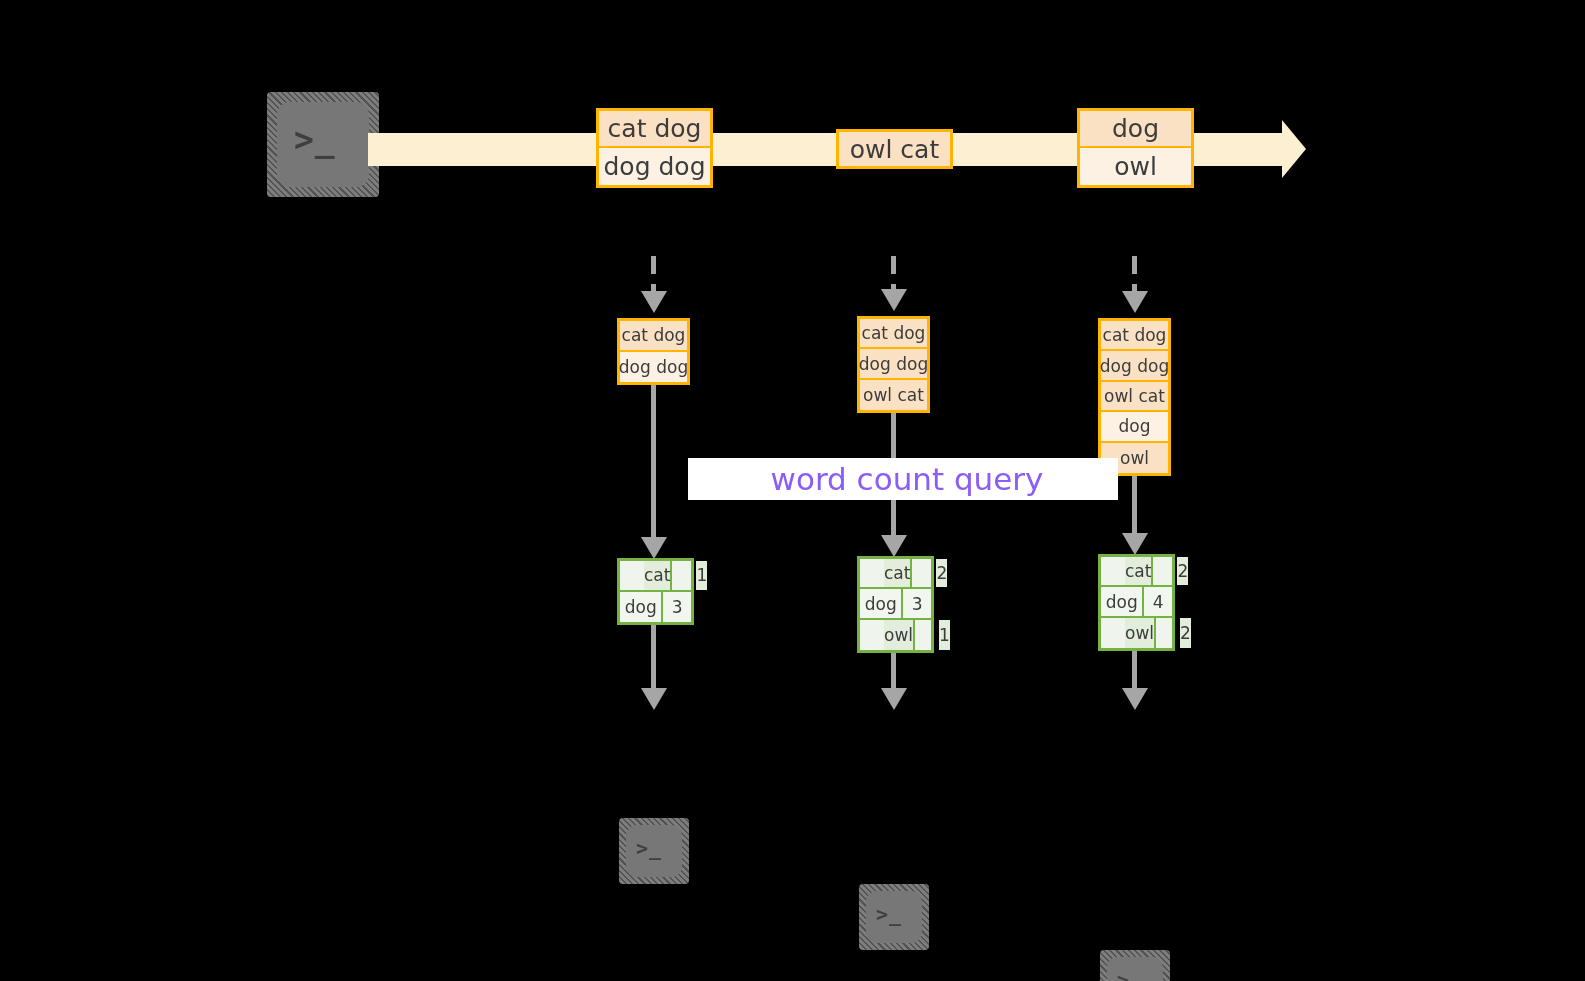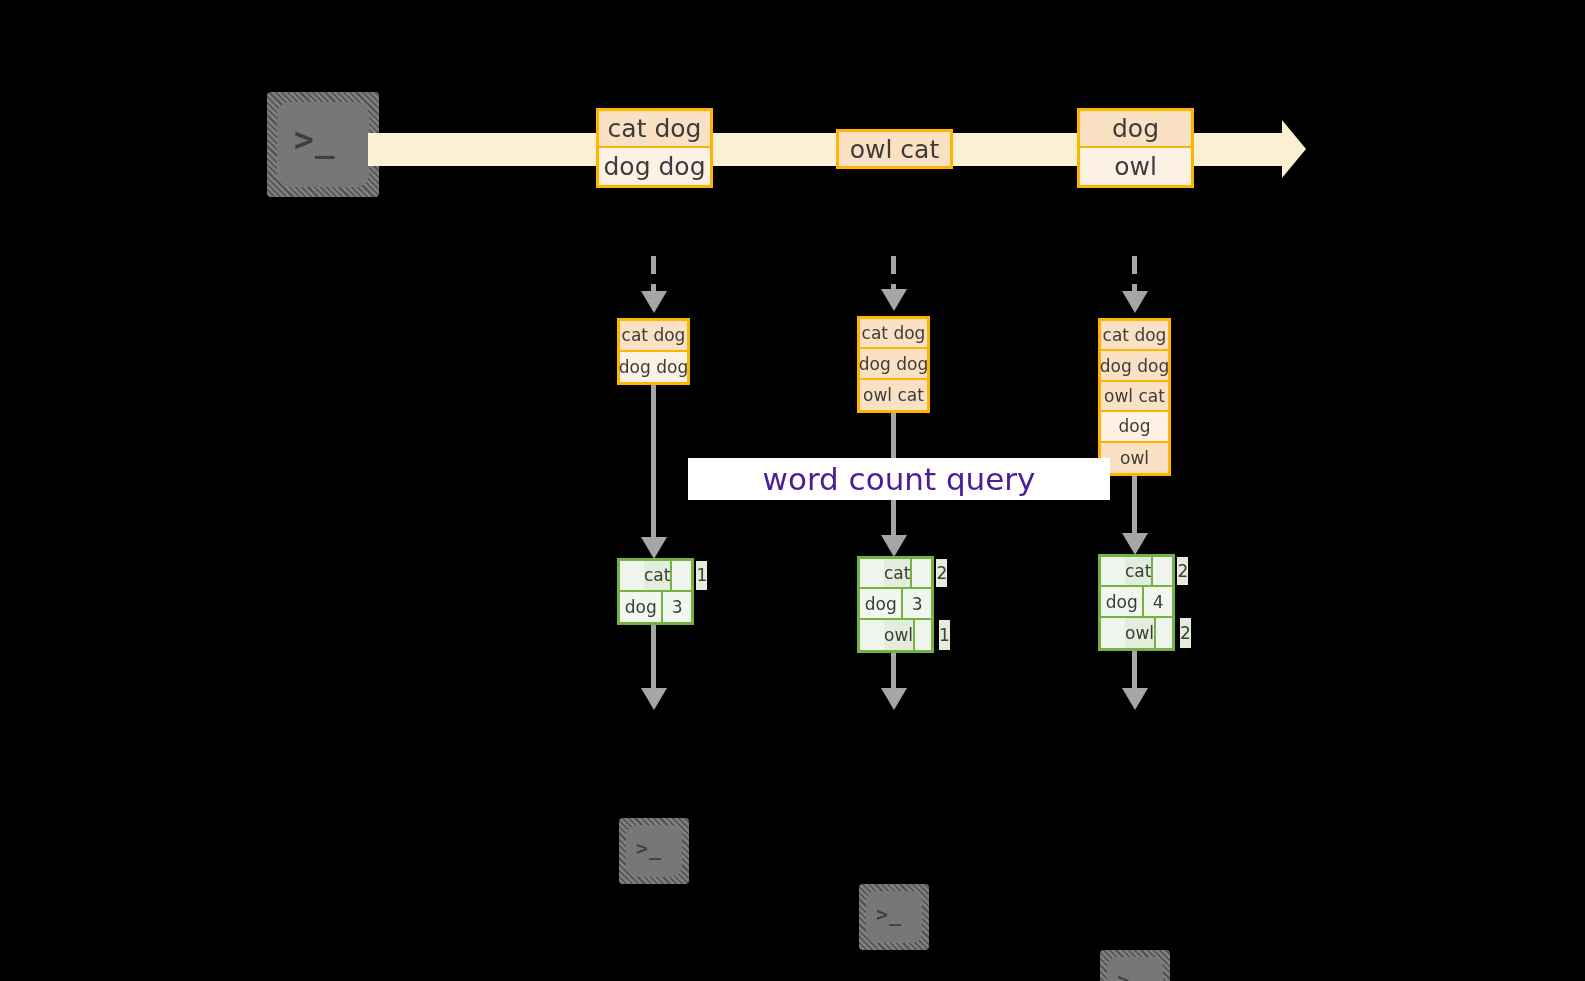--- a/index.html
+++ b/index.html
@@ -120,26 +120,27 @@
   .vhead {
     width: 0; height: 0;
     border-left: 13px solid transparent;
     border-right: 13px solid transparent;
     border-top: 22px solid #a6a6a6;
   }
 
   
   .query-label {
     background: #ffffff;
-    color: #4c1d95;
+    color: #8b5cf6;
     display: flex;
     align-items: center;
     justify-content: center;
     font-size: 31px;
     white-space: nowrap;
+    padding-left: 8px;
   }
 </style>
 </head>
 <body>
 
 <div id="canvas">
 
   <div class="abs term" style="left:267px; top:92px; width:112px; height:105px;">
     <div class="term-inner"></div>
     <div class="term-glyph" style="left:27px; top:31px; font-size:33px;">&gt;_</div>

